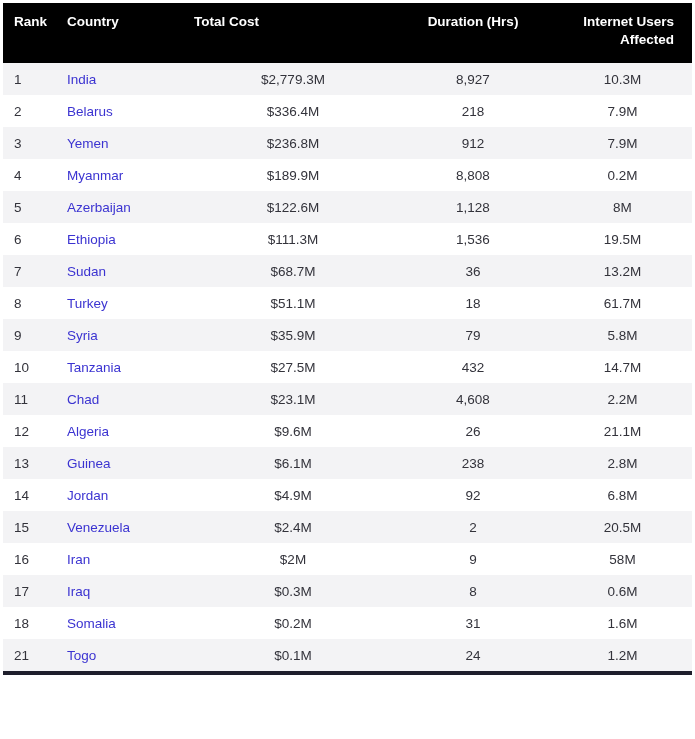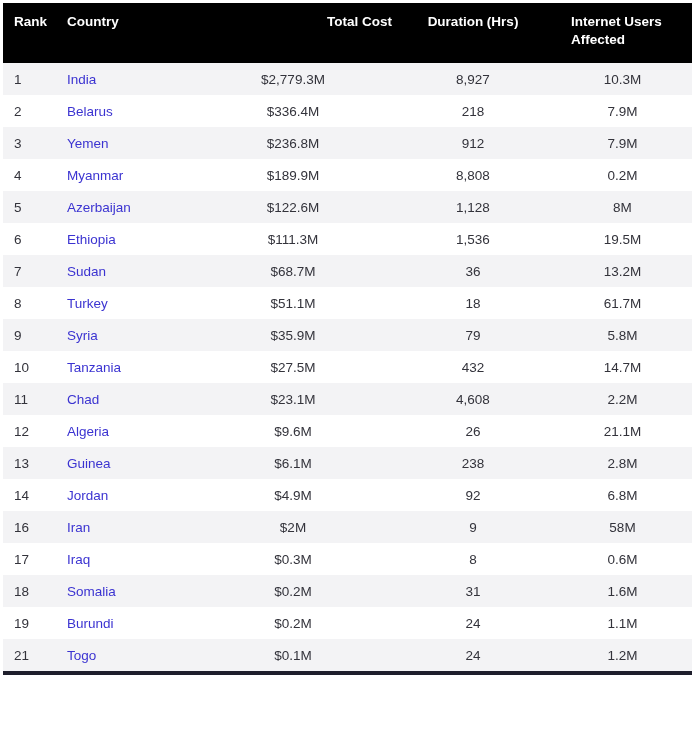--- a/index.html
+++ b/index.html
@@ -23,23 +23,23 @@
     font-weight: bold;
     font-size: 13.5px;
     line-height: 1.3;
     vertical-align: top;
     padding-top: 10px;
     height: 60px;
     box-sizing: border-box;
   }
   th.col-rank    { width: 55px;  text-align: left;  padding-left: 11px; }
   th.col-country { width: 135px; text-align: left;  padding-left: 9px; }
-  th.col-cost    { width: 200px; text-align: right; }
+  th.col-cost    { width: 200px; text-align: left; }
   th.col-dur     { width: 160px; text-align: center; }
-  th.col-users   { width: 139px; text-align: left; padding-left: 18px; padding-right: 18px; margin-top: 16px; }
+  th.col-users   { width: 139px; text-align: right; padding-left: 18px; padding-right: 18px; margin-top: 16px; }
   tbody td {
     font-size: 13.5px;
     color: #33333B;
     height: 32px;
     box-sizing: border-box;
     padding: 0;
   }
   tbody tr:nth-child(odd)  { background: #F3F3F5; }
   tbody tr:nth-child(even) { background: #FFFFFF; }
   td.td-rank    { text-align: left;  padding-left: 11px; }
@@ -163,46 +163,46 @@
           <td class="td-users">2.8M</td>
         </tr>
         <tr>
           <td class="td-rank">14</td>
           <td class="td-country"><a class="country-link">Jordan</a></td>
           <td class="td-cost">$4.9M</td>
           <td class="td-dur">92</td>
           <td class="td-users">6.8M</td>
         </tr>
         <tr>
+          <td class="td-rank">15</td>
+          <td class="td-country"><a class="country-link">Venezuela</a></td>
+          <td class="td-cost">$2.4M</td>
+          <td class="td-dur">2</td>
+          <td class="td-users">20.5M</td>
+        </tr>
+        <tr>
           <td class="td-rank">16</td>
           <td class="td-country"><a class="country-link">Iran</a></td>
           <td class="td-cost">$2M</td>
           <td class="td-dur">9</td>
           <td class="td-users">58M</td>
         </tr>
         <tr>
           <td class="td-rank">17</td>
           <td class="td-country"><a class="country-link">Iraq</a></td>
           <td class="td-cost">$0.3M</td>
           <td class="td-dur">8</td>
           <td class="td-users">0.6M</td>
         </tr>
         <tr>
           <td class="td-rank">18</td>
           <td class="td-country"><a class="country-link">Somalia</a></td>
           <td class="td-cost">$0.2M</td>
           <td class="td-dur">31</td>
           <td class="td-users">1.6M</td>
-        </tr>
-        <tr>
-          <td class="td-rank">19</td>
-          <td class="td-country"><a class="country-link">Burundi</a></td>
-          <td class="td-cost">$0.2M</td>
-          <td class="td-dur">24</td>
-          <td class="td-users">1.1M</td>
         </tr>
         <tr>
           <td class="td-rank">21</td>
           <td class="td-country"><a class="country-link">Togo</a></td>
           <td class="td-cost">$0.1M</td>
           <td class="td-dur">24</td>
           <td class="td-users">1.2M</td>
         </tr>
       </tbody>
   </table>

